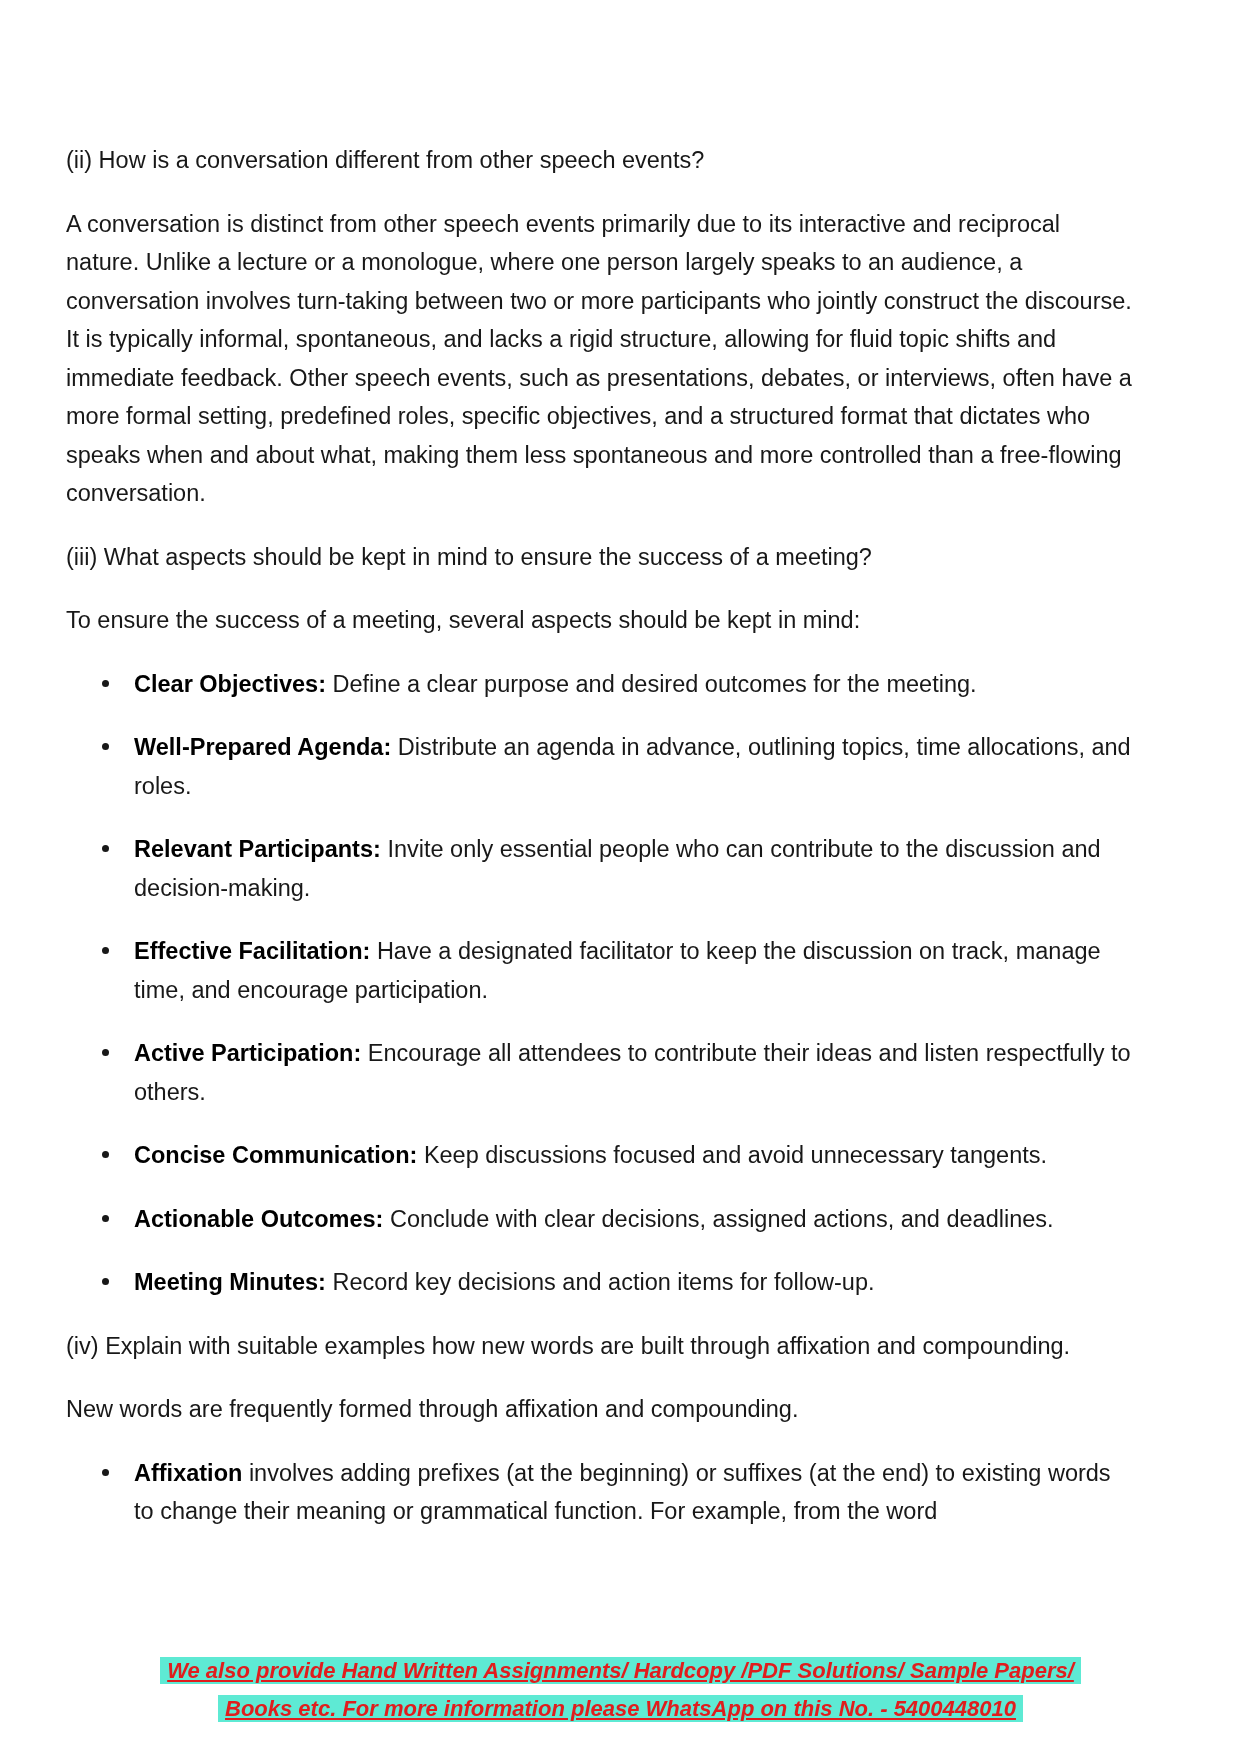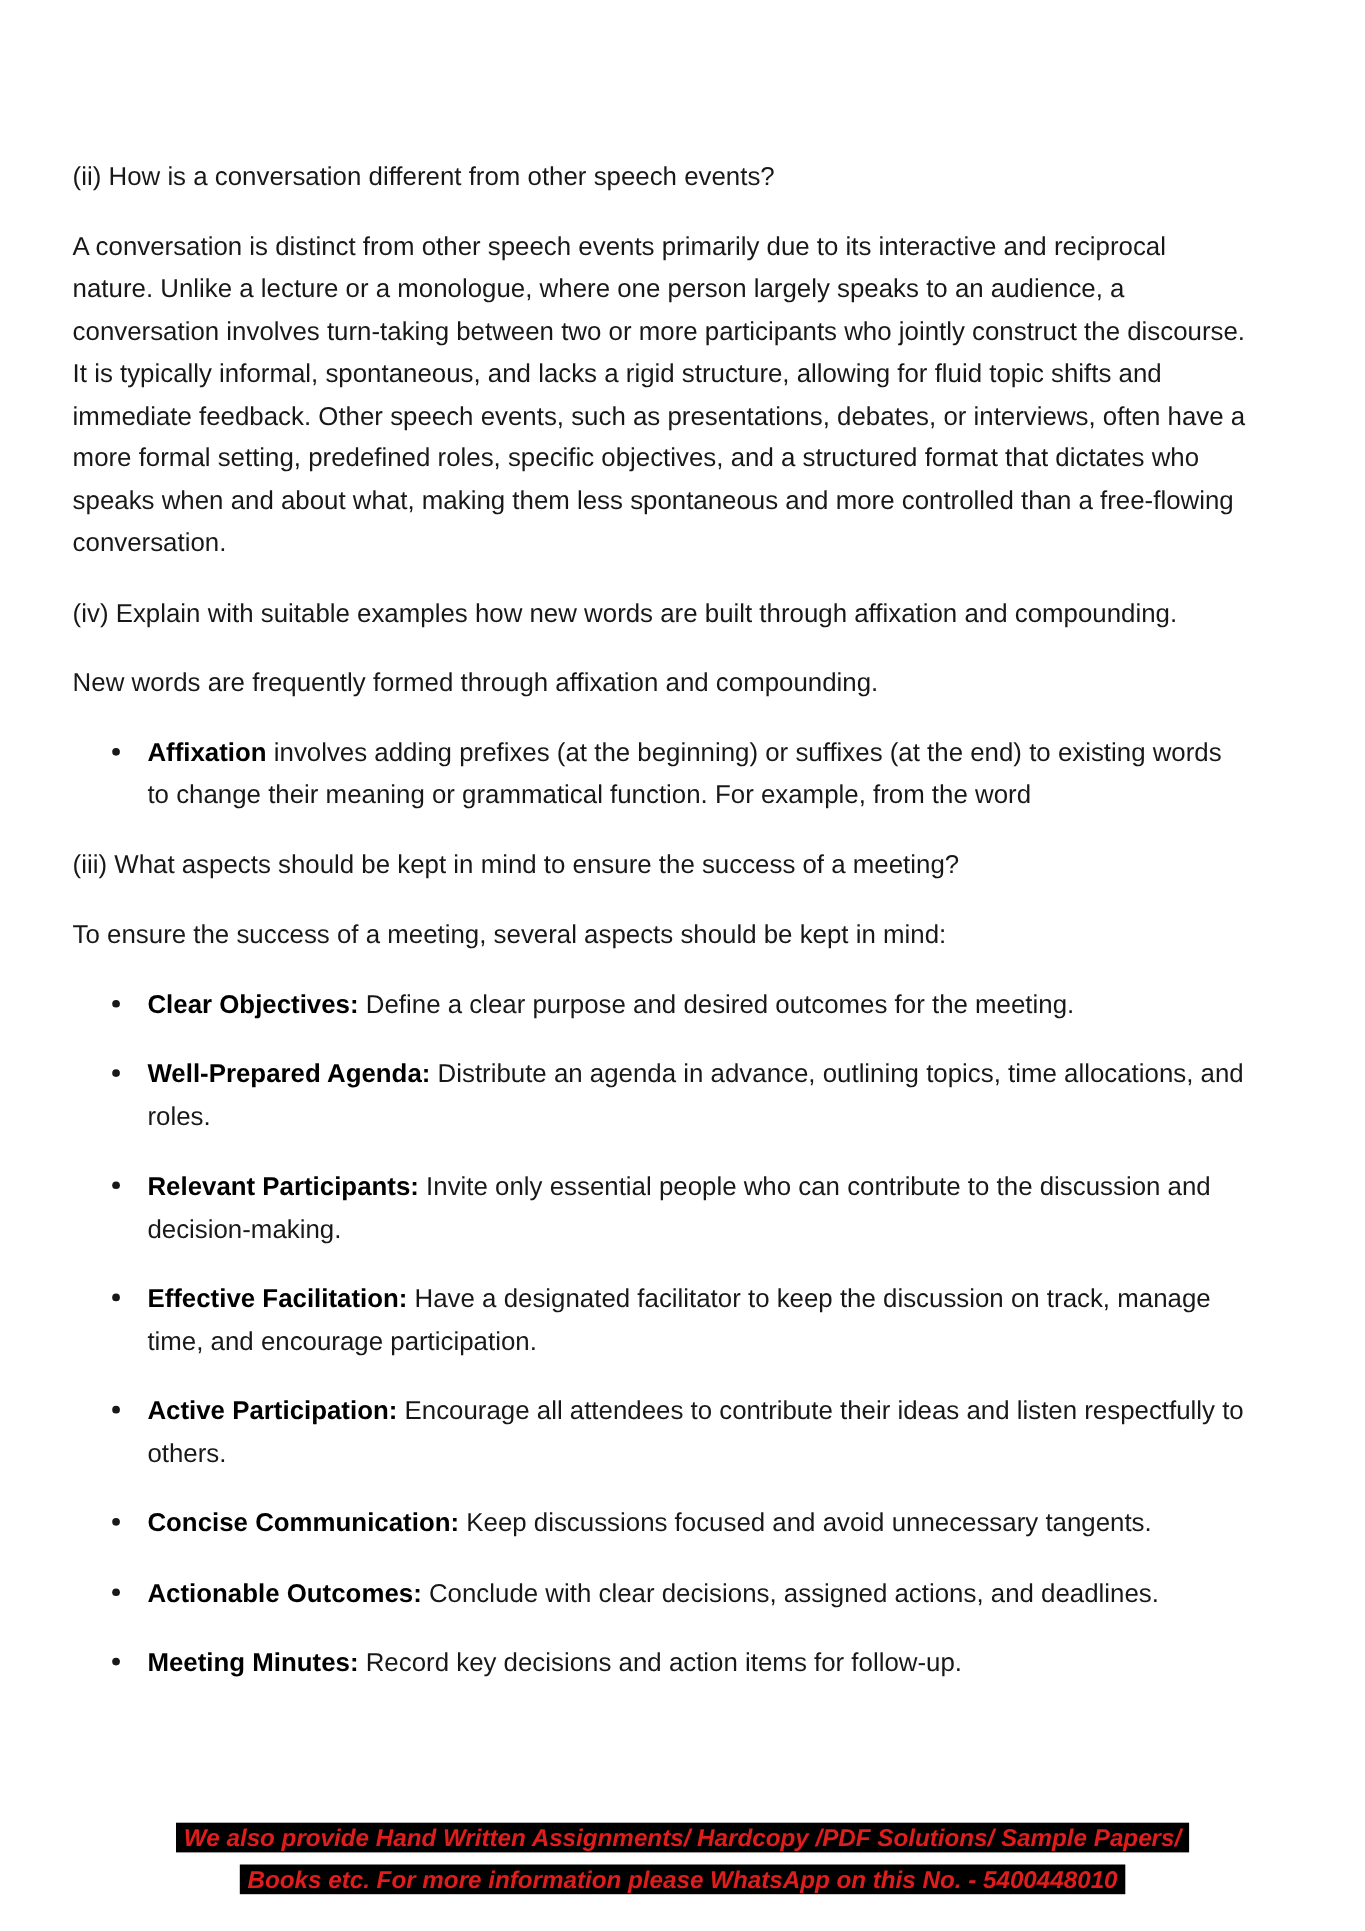--- a/index.html
+++ b/index.html
@@ -55,59 +55,60 @@
     top: 1652px;
     left: 0;
     width: 100%;
     text-align: center;
     font-weight: bold;
     font-style: italic;
     font-size: 22px;
     line-height: 38px;
   }
   .promo .hl {
-    background: #000000;
+    background: #5eead4;
     color: #e01d1d;
+    text-decoration: underline;
     text-decoration-color: #e01d1d;
     padding: 1px 7px;
   }
 </style>
 </head>
 <body>
 
 <div class="page">
   <div class="content">
 
     <section>
       <p>(ii) How is a conversation different from other speech events?</p>
       <p>A conversation is distinct from other speech events primarily due to its interactive and reciprocal nature. Unlike a lecture or a monologue, where one person largely speaks to an audience, a conversation involves turn-taking between two or more participants who jointly construct the discourse. It is typically informal, spontaneous, and lacks a rigid structure, allowing for fluid topic shifts and immediate feedback. Other speech events, such as presentations, debates, or interviews, often have a more formal setting, predefined roles, specific objectives, and a structured format that dictates who speaks when and about what, making them less spontaneous and more controlled than a free-flowing conversation.</p>
-    </section>
-
-    <section>
-      <p>(iv) Explain with suitable examples how new words are built through affixation and compounding.</p>
-      <p>New words are frequently formed through affixation and compounding.</p>
-      <ul class="bullets">
-        <li><span class="dot"></span><b class="lbl">Affixation</b> <span>involves adding prefixes (at the beginning) or suffixes (at the end) to existing words to change their meaning or grammatical function. For example, from the word</span></li>
-      </ul>
     </section>
 
     <section>
       <p>(iii) What aspects should be kept in mind to ensure the success of a meeting?</p>
       <p>To ensure the success of a meeting, several aspects should be kept in mind:</p>
       <ul class="bullets">
         <li><span class="dot"></span><b class="lbl">Clear Objectives:</b> <span>Define a clear purpose and desired outcomes for the meeting.</span></li>
         <li><span class="dot"></span><b class="lbl">Well-Prepared Agenda:</b> <span>Distribute an agenda in advance, outlining topics, time allocations, and roles.</span></li>
         <li><span class="dot"></span><b class="lbl">Relevant Participants:</b> <span>Invite only essential people who can contribute to the discussion and decision-making.</span></li>
         <li><span class="dot"></span><b class="lbl">Effective Facilitation:</b> <span>Have a designated facilitator to keep the discussion on track, manage time, and encourage participation.</span></li>
         <li><span class="dot"></span><b class="lbl">Active Participation:</b> <span>Encourage all attendees to contribute their ideas and listen respectfully to others.</span></li>
         <li><span class="dot"></span><b class="lbl">Concise Communication:</b> <span>Keep discussions focused and avoid unnecessary tangents.</span></li>
         <li><span class="dot"></span><b class="lbl">Actionable Outcomes:</b> <span>Conclude with clear decisions, assigned actions, and deadlines.</span></li>
         <li><span class="dot"></span><b class="lbl">Meeting Minutes:</b> <span>Record key decisions and action items for follow-up.</span></li>
       </ul>
     </section>
 
+    <section>
+      <p>(iv) Explain with suitable examples how new words are built through affixation and compounding.</p>
+      <p>New words are frequently formed through affixation and compounding.</p>
+      <ul class="bullets">
+        <li><span class="dot"></span><b class="lbl">Affixation</b> <span>involves adding prefixes (at the beginning) or suffixes (at the end) to existing words to change their meaning or grammatical function. For example, from the word</span></li>
+      </ul>
+    </section>
+
   </div>
 
   <footer class="promo">
     <div><span class="hl">We also provide Hand Written Assignments/ Hardcopy /PDF Solutions/ Sample Papers/</span></div>
     <div><span class="hl">Books etc. For more information please WhatsApp on this No. - 5400448010</span></div>
   </footer>
 </div>
 
 </body></html>

